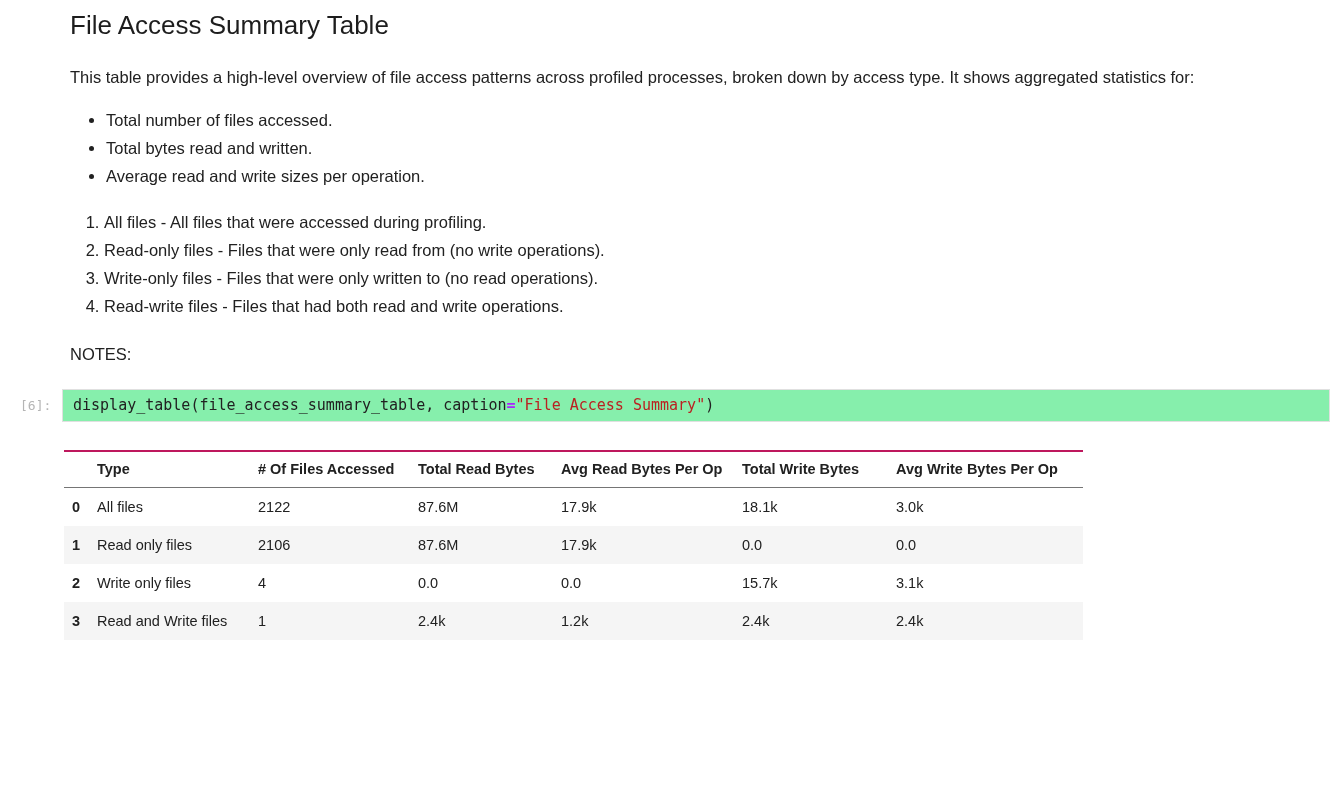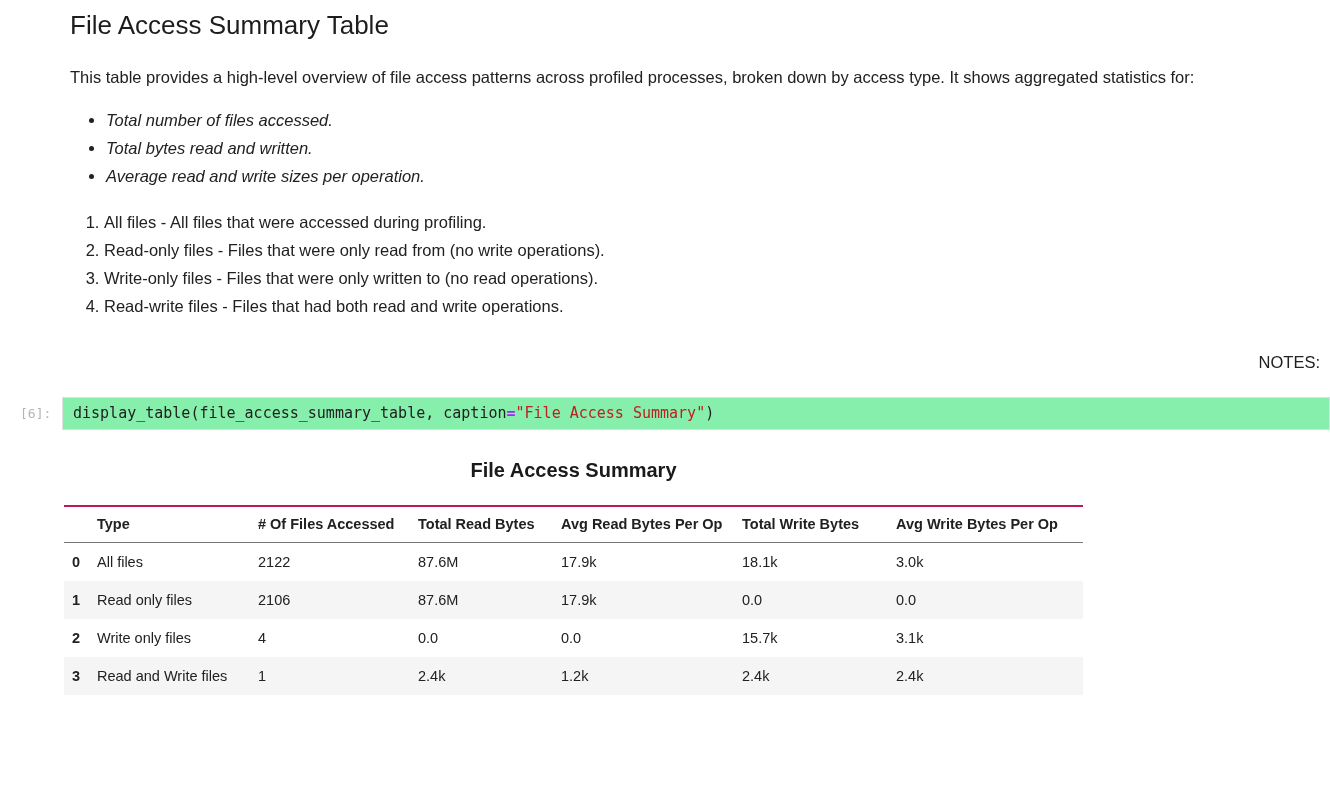--- a/index.html
+++ b/index.html
@@ -14,27 +14,27 @@
   .markdown-cell { margin: 0 10px 0 70px; }
   .markdown-cell h1 {
     font-size: 26px; font-weight: 400; color: #1d1d1d;
     margin: 9px 0 0 0; line-height: 1.25;
   }
   .markdown-cell p {
     font-size: 16.5px; line-height: 21px; margin: 25px 0 0 0;
   }
   .markdown-cell ul {
     margin: 18px 0 0 0; padding-left: 36px;
-    font-size: 16.5px; line-height: 28px; list-style-type: disc; font-style: italic;
+    font-size: 16.5px; line-height: 28px; list-style-type: disc;
   }
   .markdown-cell ol {
     margin: 18px 0 0 0; padding-left: 34px;
     font-size: 16.5px; line-height: 28px;
   }
-  .markdown-cell p.notes { margin-top: 32px; text-align: right; }
+  .markdown-cell p.notes { margin-top: 24px; }
 
   
   .code-cell { display: flex; margin-top: 24px; align-items: stretch; }
   .code-cell .prompt {
     width: 62px; flex: 0 0 62px;
     padding: 9px 0 0 20px;
     font-family: "DejaVu Sans Mono", "Liberation Mono", monospace;
     font-size: 13px; color: #b5b5b5;
   }
   .code-cell .input-area {
@@ -100,21 +100,20 @@
   </div>
 
   <div class="code-cell">
     <div class="prompt">[6]:</div>
     <div class="input-area">
       <code><span>display_table(file_access_summary_table, caption</span><span class="op">=</span><span class="str">"File Access Summary"</span><span>)</span></code>
     </div>
   </div>
 
   <div class="output-area">
-    <div class="table-caption">File Access Summary</div>
     <table class="dataframe">
       <colgroup>
         <col style="width:25px">
         <col style="width:161px">
         <col style="width:160px">
         <col style="width:143px">
         <col style="width:181px">
         <col style="width:154px">
         <col style="width:195px">
       </colgroup>

